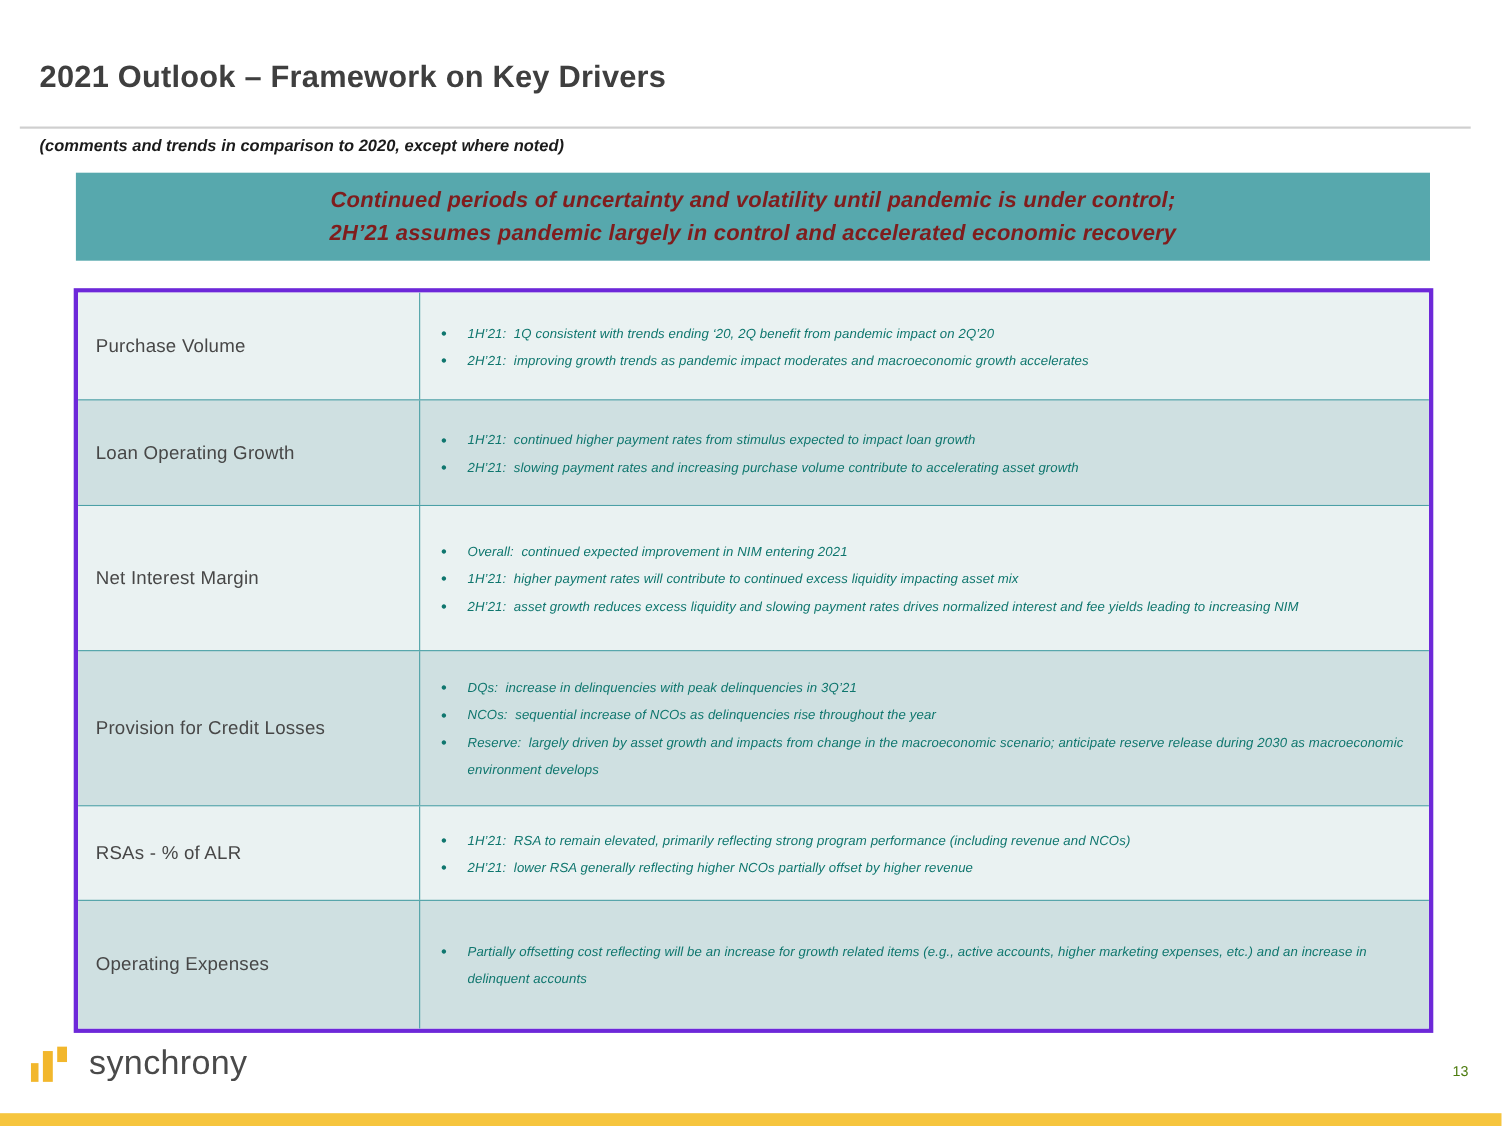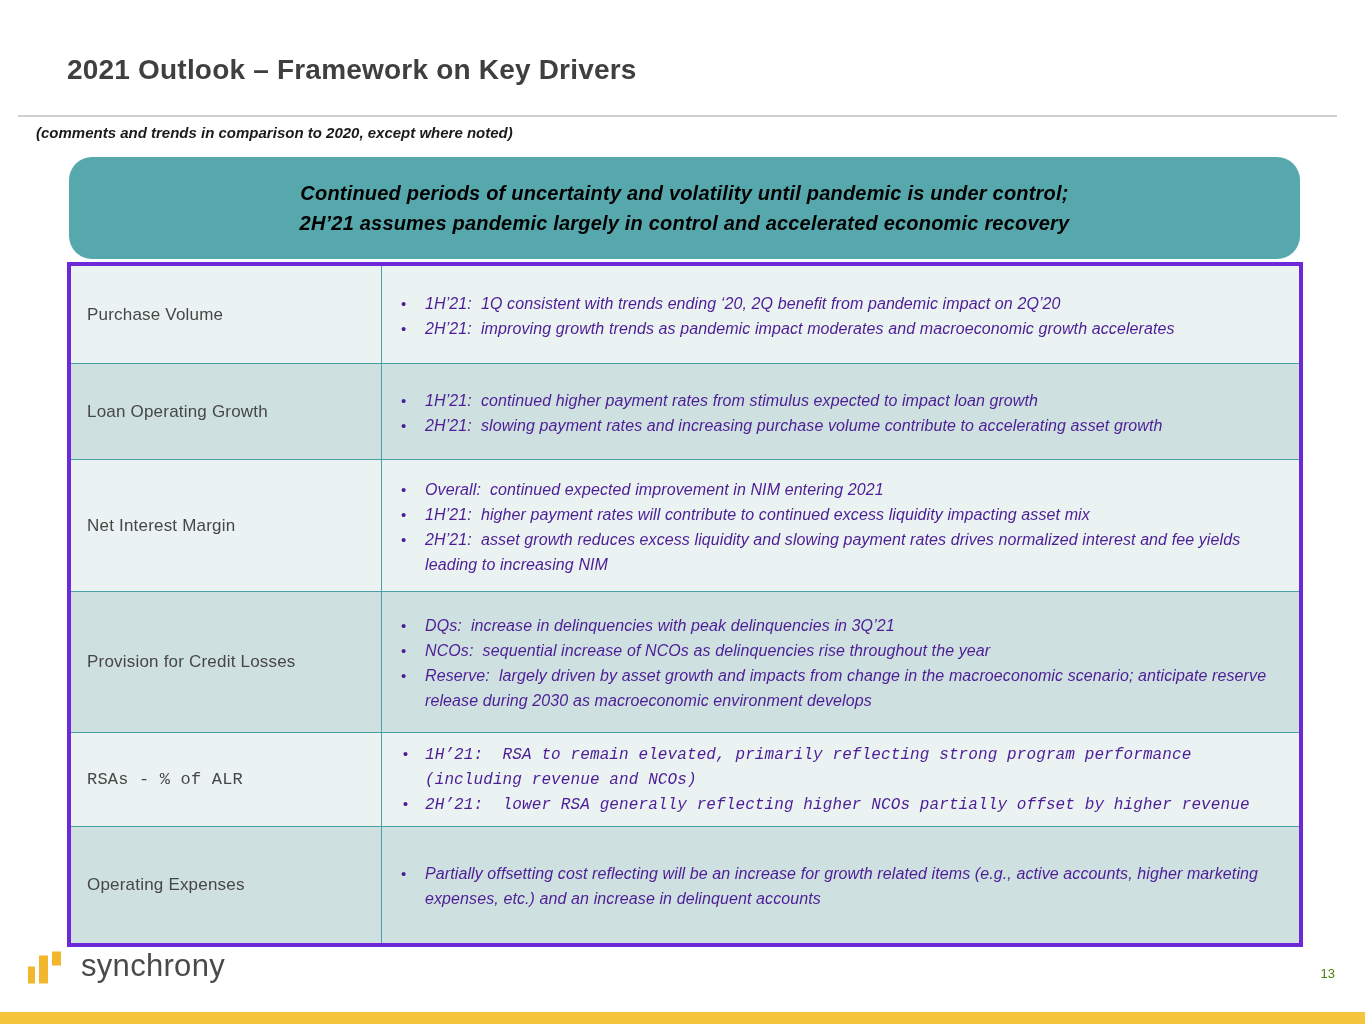--- a/index.html
+++ b/index.html
@@ -12,49 +12,47 @@
   }
   .slide { position: absolute; inset: 0; }
 
   .page-title {
     position: absolute;
     left: 36px; top: 54px;
     font-size: 28px;
     font-weight: 700;
     color: #3f3f3f;
     letter-spacing: 0.2px;
-    margin-left: 31px;
   }
   .title-divider {
     position: absolute;
     left: 18px; top: 115px;
     width: 1319px; height: 2px;
     background: #cfcfcf;
   }
   .subtitle {
     position: absolute;
     left: 36px; top: 124px;
     font-size: 15px;
     font-weight: 700;
     font-style: italic;
     color: #1b1b1b;
   }
 
   .banner {
     position: absolute;
     left: 69px; top: 157px;
-    width: 1231px; height: 102px;
+    width: 1231px; height: 80px;
     background: #57a8ad;
-    color: #000000;
+    color: #7f1d1d;
     display: flex;
     flex-direction: column;
     justify-content: center;
     align-items: center;
     text-align: center;
-    border-radius: 23px;
   }
   .banner-line {
     font-size: 20px;
     font-weight: 700;
     font-style: italic;
     line-height: 30px;
     letter-spacing: 0.2px;
   }
 
   .drivers-table {
@@ -67,21 +65,21 @@
     display: flex;
     align-items: stretch;
   }
   .table-row + .table-row { border-top: 1px solid #4ba0a6; }
   .table-row:nth-child(odd) { background: #eaf2f2; }
   .table-row:nth-child(even) { background: #cfe0e1; }
   .table-row:nth-child(1) { min-height: 97px; }
   .table-row:nth-child(2) { min-height: 96px; }
   .table-row:nth-child(3) { min-height: 132px; }
   .table-row:nth-child(4) { min-height: 141px; }
-  .table-row:nth-child(5) { min-height: 86px; font-family: Liberation Mono, monospace; }
+  .table-row:nth-child(5) { min-height: 86px; }
   .table-row:nth-child(6) { min-height: 117px; }
   .row-label {
     width: 311px;
     flex: 0 0 311px;
     border-right: 1px solid #4ba0a6;
     display: flex;
     align-items: center;
     padding: 8px 10px 8px 16px;
     font-size: 17px;
     color: #474747;
@@ -90,23 +88,23 @@
   .row-content {
     flex: 1 1 auto;
     padding: 10px 18px 8px 4px;
     display: flex;
     align-items: center;
   }
   .bullet-list { list-style: none; width: 100%; }
   .bullet-item {
     position: relative;
     padding-left: 39px;
-    font-size: 16px;
+    font-size: 12px;
     font-style: italic;
-    color: #4c1d95;
+    color: #0f766e;
     line-height: 25px;
     white-space: pre-wrap;
     letter-spacing: 0.1px;
   }
   .bullet-item::before {
     content: "\2022";
     position: absolute;
     left: 15px;
     font-style: normal;
     font-size: 15px;

